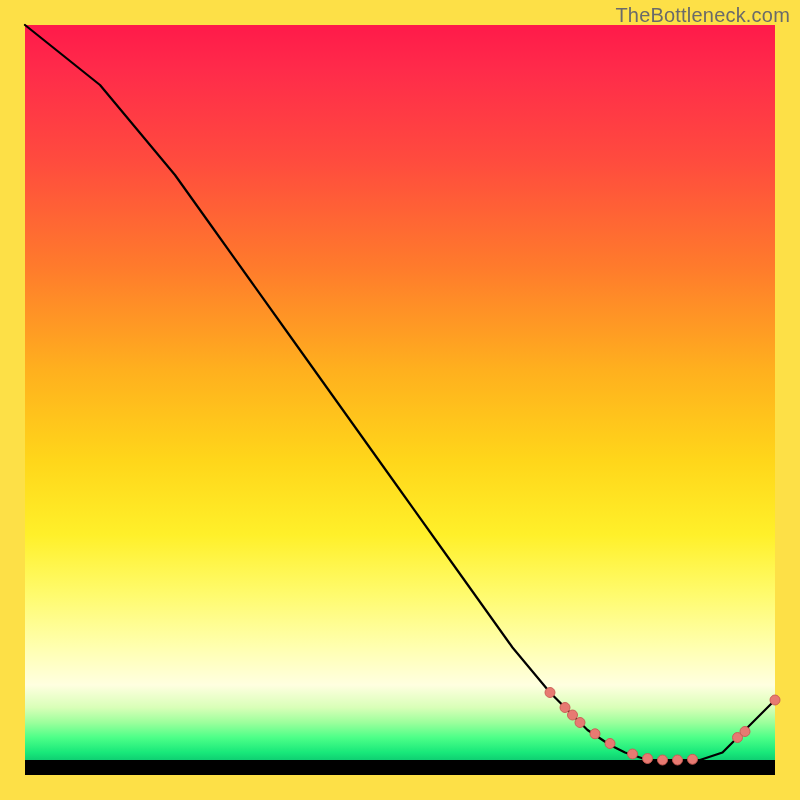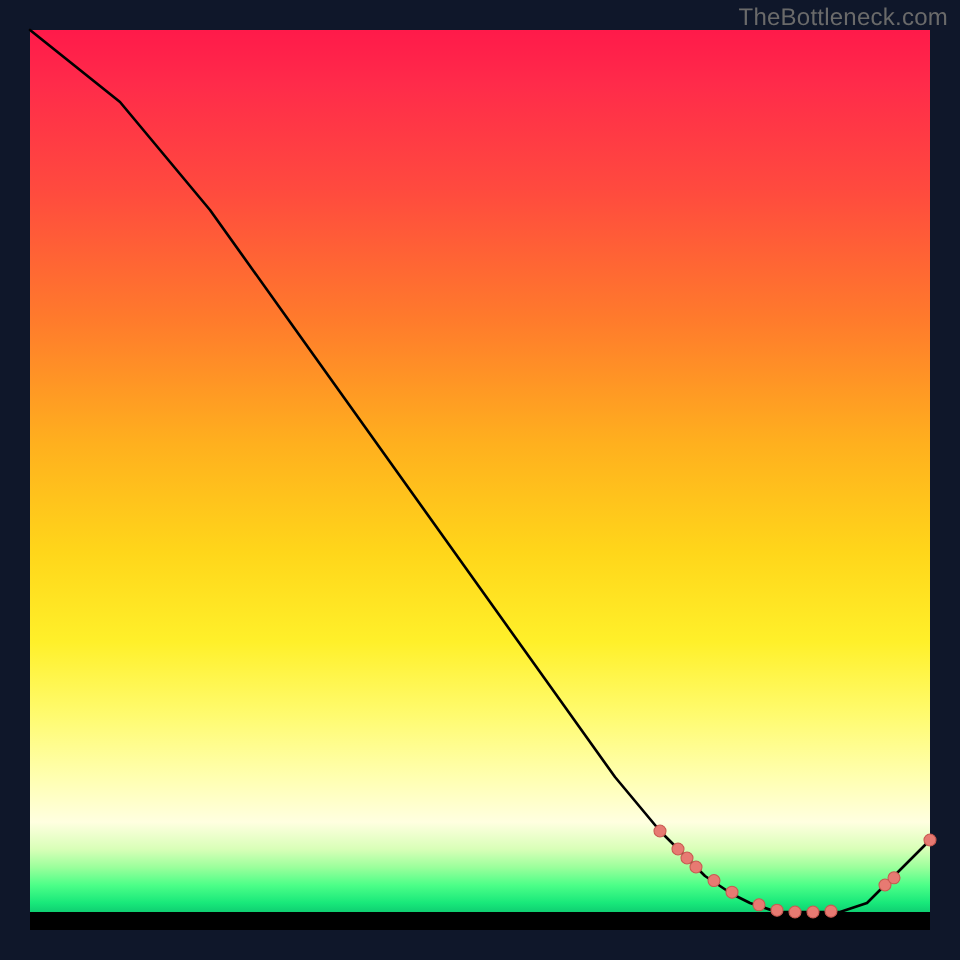--- a/index.html
+++ b/index.html
@@ -8,21 +8,21 @@
     width: 800px;
     height: 800px;
     background: #000;
     overflow: hidden;
     font-family: Arial, Helvetica, sans-serif;
   }
   .stage {
     position: relative;
     width: 800px;
     height: 800px;
-    background: #0f172a;
+    background: #fde047;
   }
   .watermark {
     position: absolute;
     top: 4px;
     right: 10px;
     color: #6a6a6a;
     font-size: 20px;
     font-weight: 500;
     letter-spacing: 0.2px;
     user-select: none;

